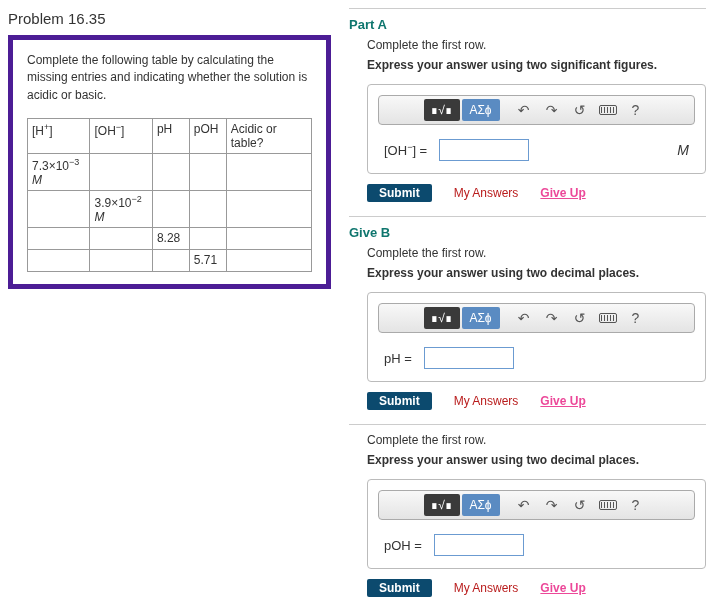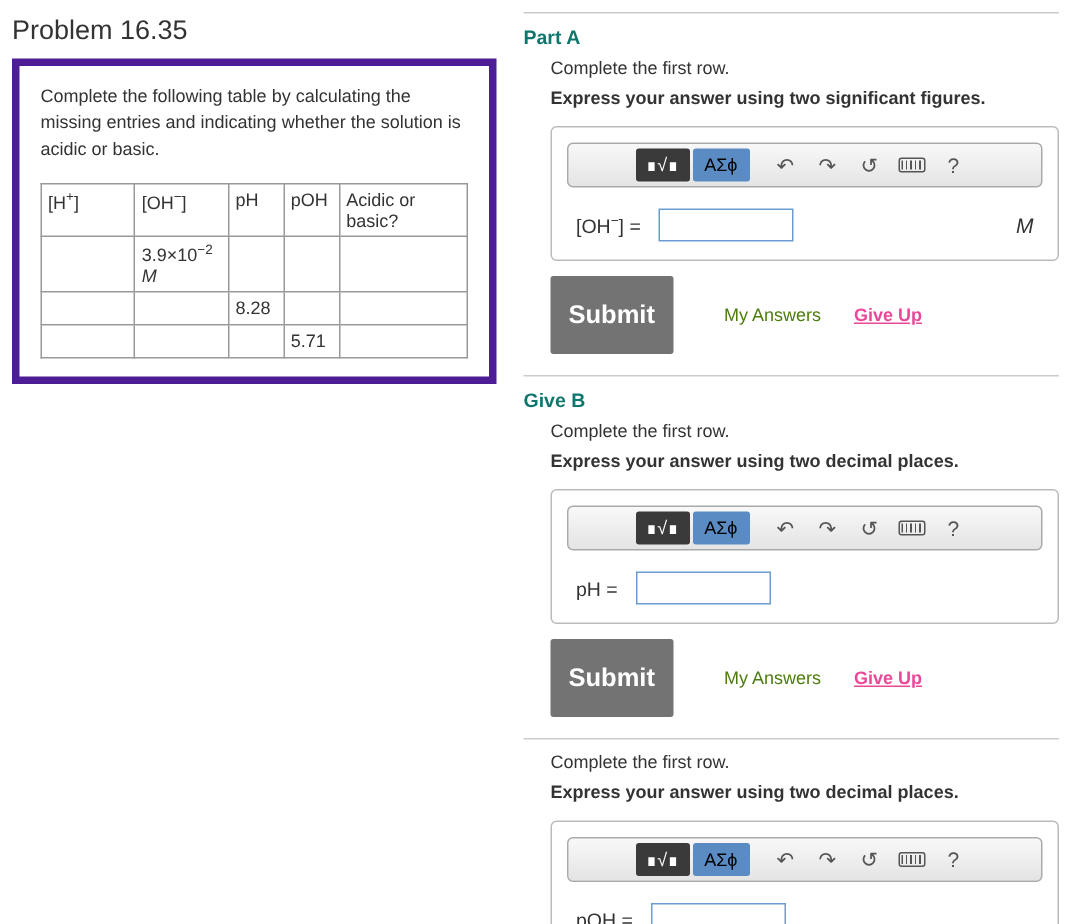--- a/index.html
+++ b/index.html
@@ -9,21 +9,21 @@
     font-family: Arial, Helvetica, sans-serif;
     font-size: 12px;
     color: #333;
     background: #fff;
     width: 714px;
   }
   .layout { display: flex; gap: 18px; }
   .left-col { width: 323px; flex-shrink: 0; }
   .right-col { flex: 1; min-width: 0; border-top: 1px solid #ccc; }
   .problem-title {
-    font-size: 18px;
+    font-size: 15px;
     color: #333;
     padding: 2px 0 8px 0;
   }
   .problem-box {
     border: 5px solid #4c1d95;
     padding: 12px 14px;
   }
   .problem-intro {
     line-height: 1.45;
     margin-bottom: 14px;
@@ -93,21 +93,21 @@
     height: 22px;
     font-size: 12px;
     width: 36px;
     margin-right: 2px;
     display: flex;
     align-items: center;
     justify-content: center;
   }
   .tool-blue {
     background: #5a8bc2;
-    color: #000000;
+    color: #ffffff;
     border-radius: 2px;
     height: 22px;
     width: 38px;
     font-size: 12px;
     display: flex;
     align-items: center;
     justify-content: center;
     margin-right: 10px;
   }
   .answer-row {
@@ -132,30 +132,30 @@
     padding-right: 6px;
   }
   .action-row {
     margin-top: 10px;
     display: flex;
     align-items: center;
     gap: 22px;
     font-size: 12px;
   }
   .submit-btn {
-    background: #737373;
+    background: #0c4a6e;
     color: #fff;
     border: none;
-    padding: 16px 12px;
-    font-size: 17px;
+    padding: 2px 12px;
+    font-size: 12px;
     font-weight: bold;
     border-radius: 2px;
     cursor: pointer;
   }
-  .my-answers { color: #4d7c0f; margin-left: 12px; }
+  .my-answers { color: #b91c1c; }
   .give-up { color: #ec4899; text-decoration: underline; font-weight: bold; cursor: pointer; }
   .toolbar-spacer { flex: 1; }
   .kb-icon {
     width: 18px; height: 10px; border: 1px solid #555; border-radius: 2px;
     position: relative;
   }
   .kb-icon::before {
     content: ""; position: absolute; inset: 1px; background:
     repeating-linear-gradient(90deg,#555 0 1px, transparent 1px 3px);
   }
@@ -168,21 +168,28 @@
     <div class="problem-title">Problem 16.35</div>
     <div class="problem-box">
       <div class="problem-intro">Complete the following table by calculating the missing entries and indicating whether the solution is acidic or basic.</div>
       <table class="data">
         <tbody>
             <tr>
           <th style="width:22%"><span>[H<span class="sup">+</span>]</span></th>
           <th style="width:22%"><span>[OH<span class="sup">−</span>]</span></th>
           <th style="width:13%"><span>pH</span></th>
           <th style="width:13%"><span>pOH</span></th>
-          <th><span>Acidic or basic?</span></th>
+          <th><span>Acidic or table?</span></th>
+        </tr>
+        <tr>
+          <td><span>7.3×10<span class="sup">−3</span></span><br><span class="ital">M</span></td>
+          <td></td>
+              <td></td>
+              <td></td>
+              <td></td>
         </tr>
         <tr>
           <td></td>
           <td><span>3.9×10<span class="sup">−2</span></span><br><span class="ital">M</span></td>
           <td></td>
               <td></td>
               <td></td>
         </tr>
         <tr>
           <td></td>

